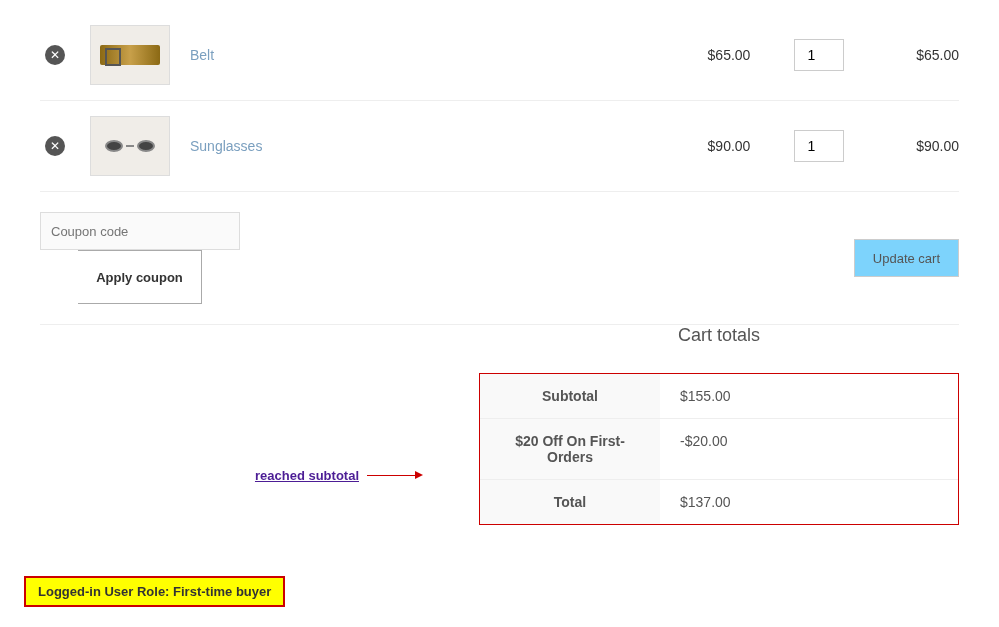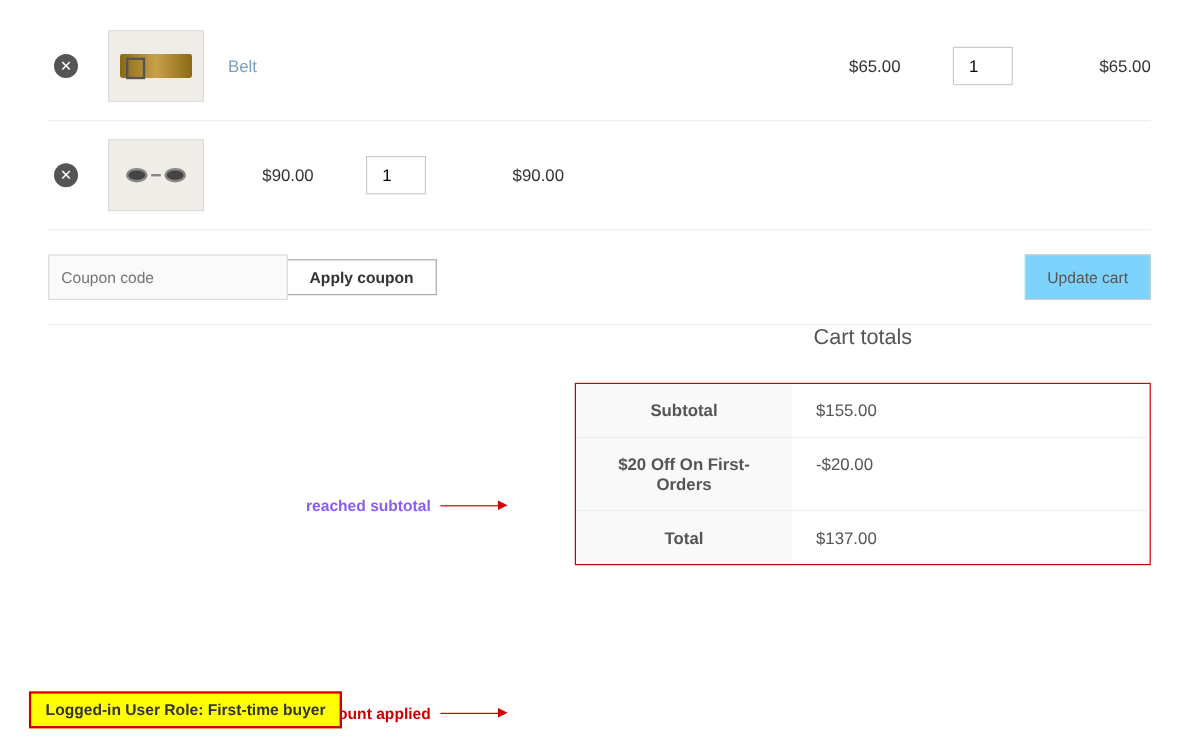--- a/index.html
+++ b/index.html
@@ -90,35 +90,36 @@
       align-items: center;
       justify-content: space-between;
       padding: 20px 0;
       border-bottom: 1px solid #eee;
     }
 
     .coupon-left {
       display: flex;
       align-items: center;
       gap: 0;
+      flex-direction: column;
     }
 
     .coupon-input {
       width: 200px;
       height: 38px;
       border: 1px solid #ddd;
       padding: 0 10px;
       font-size: 13px;
       color: #999;
       background: #fafafa;
       outline: none;
     }
 
     .apply-coupon-btn {
-      height: 30px;
+      height: 54px;
       padding: 0 18px;
       background: #fff;
       border: 1px solid #aaa;
       border-left: none;
       font-size: 13px;
       font-weight: bold;
       cursor: pointer;
       color: #333;
     }
 
@@ -253,27 +254,28 @@
 
     .annotations-wrapper {
       position: relative;
       width: 100%;
     }
 
     .ann-subtotal {
       position: absolute;
       right: 542px;
       top: 95px;
-      color: #8b5cf6;
+      color: #4c1d95;
       font-size: 13px;
       font-weight: bold;
       white-space: nowrap;
       display: flex;
       align-items: center;
       gap: 8px;
+      text-decoration: underline;
     }
 
     .ann-discount {
       position: absolute;
       right: 542px;
       top: 268px;
       color: #c00;
       font-size: 13px;
       font-weight: bold;
       white-space: nowrap;
@@ -325,20 +327,21 @@
       <div class="remove-btn">
         <span class="remove-icon">✕</span>
       </div>
       <div class="product-image">
         <div class="sunglasses-img">
           <div class="lens"></div>
           <div class="bridge"></div>
           <div class="lens"></div>
         </div>
       </div>
+      <div class="product-name" style="color:#7a9fbf; cursor:pointer;">Sunglasses</div>
       <div class="product-price">$90.00</div>
       <div class="product-qty">
         <input type="number" value="1" min="1" style="">
       </div>
       <div class="product-total">$90.00</div>
     </div>
 
   </div>
 
   <div class="coupon-row">

